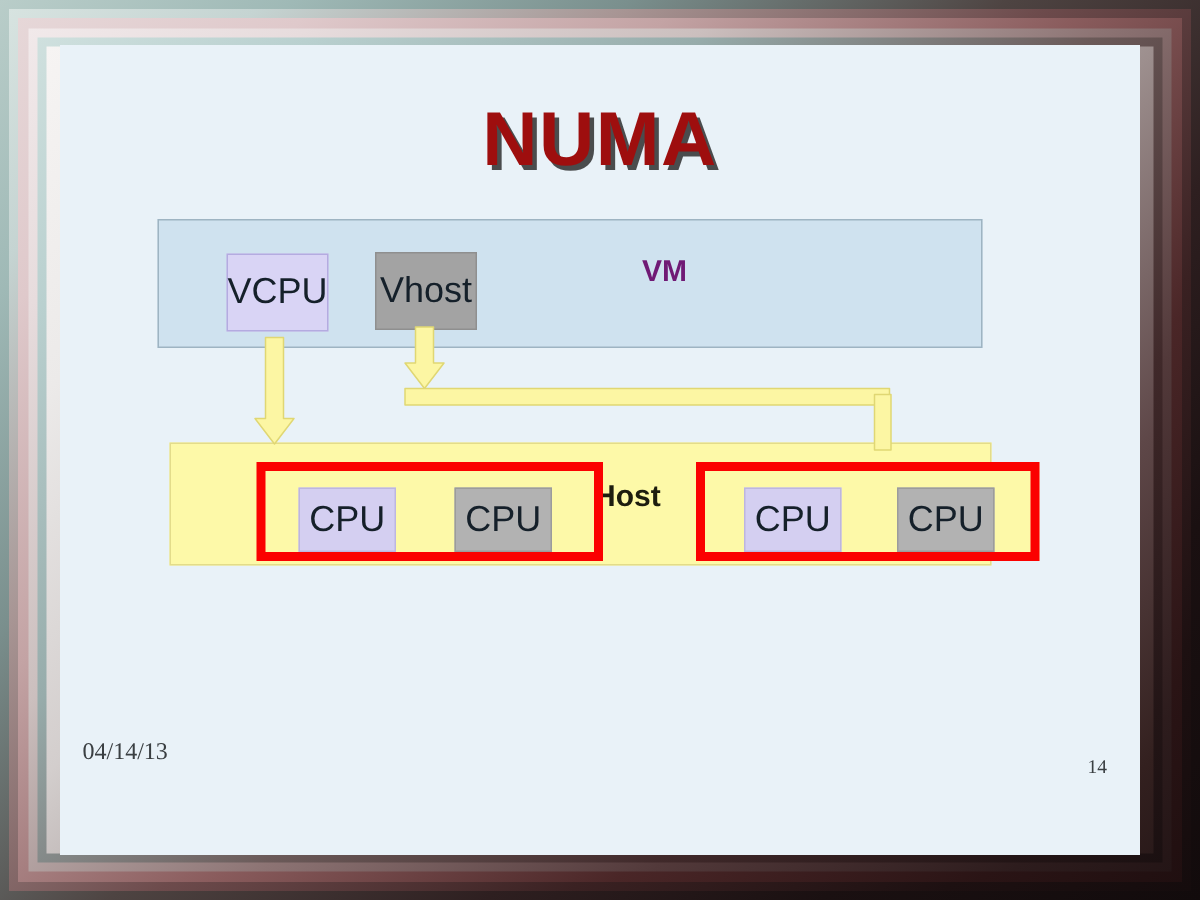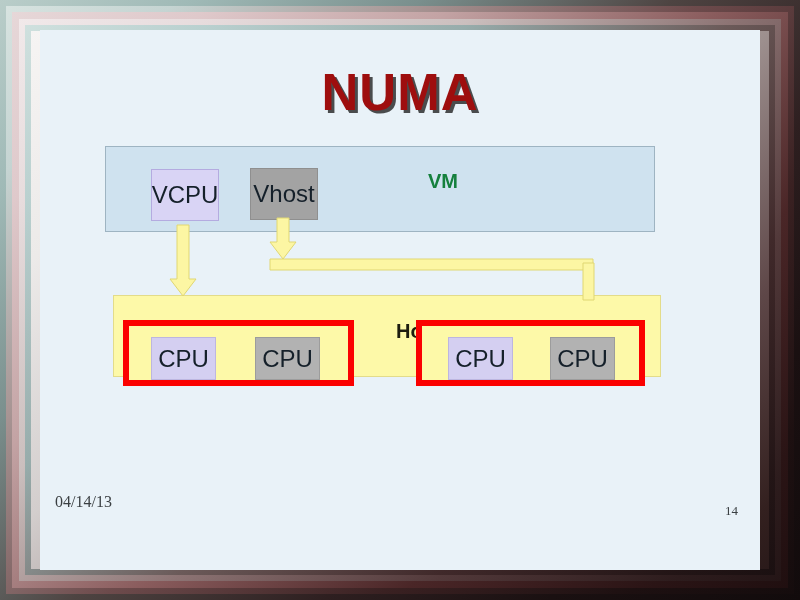--- a/index.html
+++ b/index.html
@@ -122,21 +122,21 @@
     width: 550px; height: 86px;
     background: #cfe2ef;
     border: 1px solid #9eb4c2;
     box-sizing: border-box;
   }
   #vm-label {
     position: absolute;
     left: 322px; top: 23px;
     font-size: 20px;
     font-weight: bold;
-    color: #15803d;
+    color: #701a75;
   }
   .node-chip {
     position: absolute;
     box-sizing: border-box;
     display: flex;
     align-items: center;
     justify-content: center;
     font-size: 24px;
     color: #15202a;
     white-space: nowrap;
@@ -168,22 +168,23 @@
     left: 282px; top: 24px;
     font-size: 20px;
     font-weight: bold;
     color: #1d1d0f;
   }
   .numa-node {
     position: absolute;
     box-sizing: border-box;
     border: 6px solid #fb0100;
     background: #fdf9a8;
-    top: 24px;
+    top: 12px;
     height: 66px;
+    margin-left: 48px;
   }
   #numa-node-0 { left: 9px;  width: 231px; }
   #numa-node-1 { left: 302px; width: 229px; }
   .cpu-chip {
     position: absolute;
     box-sizing: border-box;
     top: 11px;
     width: 65px; height: 43px;
     display: flex;
     align-items: center;

